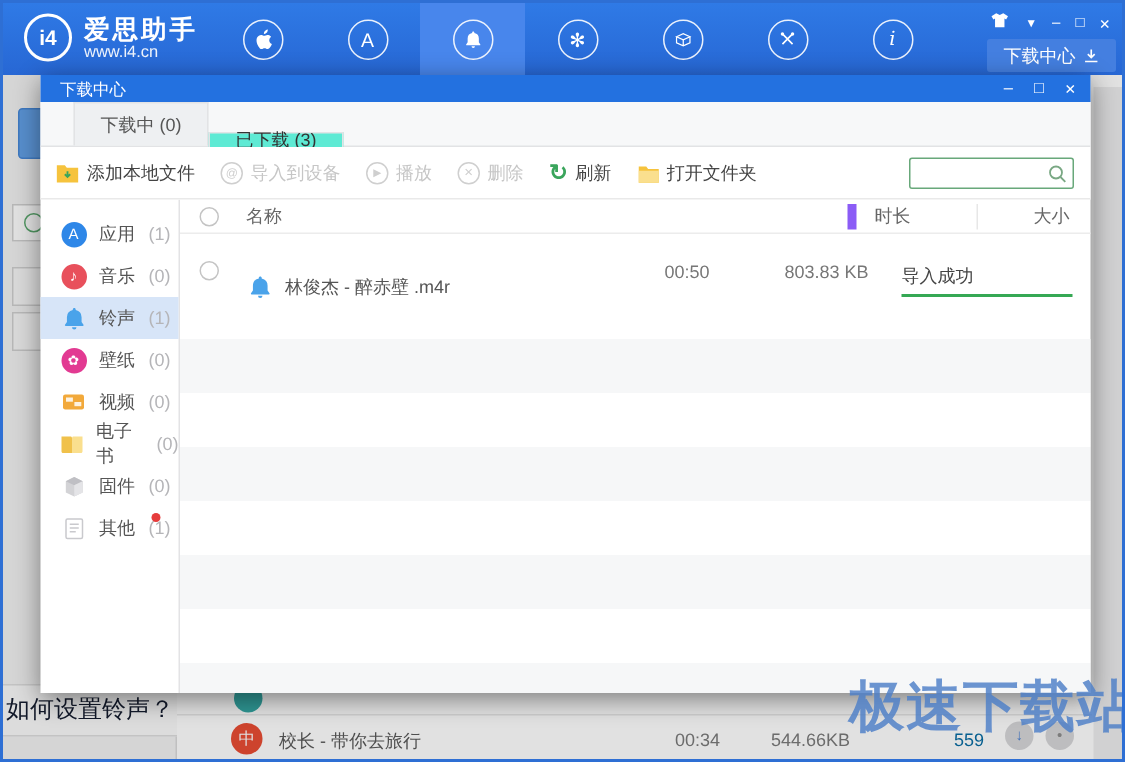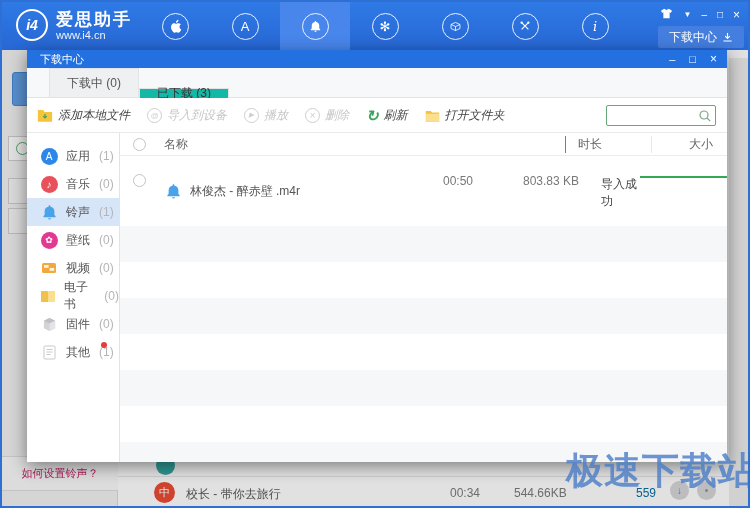--- a/index.html
+++ b/index.html
@@ -6,21 +6,21 @@
   body { font-family:"Liberation Sans", sans-serif; background:#9aa0a6; }
   .app { position:relative; width:750px; height:508px; background:#fff;
          border:2px solid #2e6fd4; overflow:hidden; font-family:"Liberation Sans",sans-serif; }
 
   
   .header { position:absolute; left:0; top:0; right:0; height:48px;
             background:linear-gradient(#2f7ae6,#2767d4); z-index:3; }
   .logo-wrap { position:absolute; left:14px; top:7px; display:flex; gap:8px; align-items:center; }
   .logo-circle { width:32px; height:32px; border:2px solid #fff; border-radius:50%;
                  color:#fff; font-weight:bold; font-size:14px; display:flex;
-                 align-items:center; justify-content:center; font-style:italic; }
+                 align-items:center; justify-content:center; }
   .brand-name { color:#fff; font-size:17px; font-weight:bold; letter-spacing:2px; line-height:19px; }
   .brand-url  { color:rgba(255,255,255,.92); font-size:11px; line-height:12px; }
   .topnav { position:absolute; left:138px; top:0; height:48px; display:flex; }
   .nav-tile { width:70px; height:48px; display:flex; align-items:center; justify-content:center; cursor:pointer; }
   .nav-tile.selected { background:#4886ec; }
   .nav-circle { width:27px; height:27px; border:1px solid rgba(255,255,255,.9); border-radius:50%;
                 display:flex; align-items:center; justify-content:center; color:#fff; }
   .glyph-a { font-size:13px; color:#fff; font-weight:normal; }
   .glyph-flower { font-size:13px; color:#fff; }
   .glyph-i { font-family:"DejaVu Serif",serif; font-style:italic; font-size:13px; color:#fff; }
@@ -36,21 +36,21 @@
   .bg-sidebar { position:absolute; left:0; top:48px; bottom:0; width:116px;
                 background:#f1f1f2; border-right:1px solid #d9d9d9; z-index:1; }
   .bg-phone { position:absolute; left:10px; top:22px; width:20px; height:34px;
               background:#5f9fe8; border-radius:3px; border:1px solid #4285d8; }
   .bg-box { position:absolute; left:6px; background:#fff; border:1px solid #cfcfcf; width:102px; }
   .bg-search-circle { position:absolute; left:7px; top:5px; width:13px; height:13px;
               border:1px solid #57a86b; border-radius:50%; }
   .help-box { position:absolute; left:0; top:406px; width:116px; height:35px; background:#fafafa;
               border-top:1px solid #dcdcdc; border-bottom:1px solid #dcdcdc;
               display:flex; align-items:center; justify-content:center; }
-  .help-box span { color:#be185d; font-size:11px; cursor:pointer; }
+  .help-box span { color:#0f172a; font-size:16px; cursor:pointer; }
   .bg-main { position:absolute; left:116px; right:0; top:48px; bottom:0; background:#fff; z-index:1; }
   .bg-scroll-strip { position:absolute; right:0; top:8px; bottom:0; width:19px; background:#ededee; }
   .teal-circle { position:absolute; left:38px; top:406px; width:19px; height:19px;
                  border-radius:50%; background:#2fa7a3; }
   .bg-row-sep { position:absolute; left:0; right:20px; top:426px; height:1px; background:#e7e7e7; }
   .bg-row { position:absolute; left:0; right:0; top:428px; height:32px; }
   .red-badge { position:absolute; left:36px; top:4px; width:21px; height:21px; border-radius:50%;
                background:#e8472e; color:#fff; font-size:11px; display:flex; align-items:center;
                justify-content:center; }
   .bg-row .name { position:absolute; left:68px; top:8px; font-size:12px; color:#555; }
@@ -68,25 +68,25 @@
            box-shadow:0 4px 16px rgba(0,0,0,.45); z-index:20; }
   .m-titlebar { height:18px; background:#2371e0; display:flex; align-items:center; padding:0 10px; }
   .m-title { color:#fff; font-size:11px; margin-left:3px; }
   .m-ctrls { margin-left:auto; display:flex; gap:14px; }
   .m-ctrls span { color:#fff; font-size:11px; line-height:11px; cursor:pointer; }
   .m-tabs { height:30px; background:#f7f8f9; border-bottom:1px solid #e2e3e5;
             display:flex; align-items:stretch; padding-left:22px; }
   .m-tab { width:90px; display:flex; align-items:center; justify-content:center;
            font-size:12px; color:#555; background:#eef0f2; border:1px solid #e2e3e5;
            border-bottom:none; cursor:pointer; }
-  .m-tab.active { background:#14b8a6; color:#333; margin-bottom:-1px;margin-top:20px; }
+  .m-tab.active { background:#5eead4; color:#333; margin-bottom:-1px;margin-top:20px; }
   .m-toolbar { height:35px; display:flex; align-items:center; padding-left:10px;
                border-bottom:1px solid #e9e9e9; position:relative; background:#fff; }
   .tbtn { display:flex; align-items:center; gap:5px; margin-right:17px;
-          font-size:12px; color:#444; cursor:pointer; white-space:nowrap;font-style:italic; }
+          font-size:12px; color:#444; cursor:pointer; white-space:nowrap; }
   .tbtn.disabled { color:#c6c6c6; }
   .circle-ico { width:15px; height:15px; border:1px solid #cfcfcf; border-radius:50%;
                 display:flex; align-items:center; justify-content:center;
                 font-size:8px; color:#cfcfcf; }
   .refresh-ico { font-size:15px; color:#3aa55c; font-weight:bold; line-height:15px; }
   .search-box { position:absolute; right:11px; top:7px; width:110px; height:21px;
                 border:1px solid #68a87a; border-radius:2px; background:#fff; }
   .search-box input { position:absolute; left:4px; top:1px; width:84px; height:17px;
                 border:none; outline:none; font-size:12px; background:transparent; }
   .search-box svg { position:absolute; right:3px; top:3px; }
@@ -100,27 +100,27 @@
   .ico-circle { width:17px; height:17px; border-radius:50%; color:#fff; display:flex;
                 align-items:center; justify-content:center; }
   .red-dot { position:absolute; right:12px; top:4px; width:6px; height:6px;
              border-radius:50%; background:#e63c3c; }
   .m-table { flex:1; display:flex; flex-direction:column;gap:18px; }
   .t-head { height:23px; display:flex; align-items:center; font-size:12px; color:#666;
             border-bottom:1px solid #ececec; }
   .c-cb { width:38px; display:flex; justify-content:center; }
   .cb { width:13px; height:13px; border:1px solid #c4c4c4; border-radius:50%; background:#fff; cursor:pointer; }
   .c-name { flex:1; display:flex; align-items:center; gap:8px; padding-left:6px; }
-  .c-dur  { width:86px; padding-left:12px; border-left:1px solid #8b5cf6; }
+  .c-dur  { width:86px; padding-left:12px; border-left:6px solid #8b5cf6; }
   .c-size { width:76px; padding-right:14px; text-align:right; border-left:1px solid #e7e7e7; }
   .c-act  { width:134px; padding-left:8px; border-left:1px solid #e7e7e7; }
   .t-row { height:34px; display:flex; font-size:12px; color:#555; }
   .t-row .c-dur, .t-row .c-size, .t-row .c-act { border-left:none; color:#777; }
   .t-row .c-act { color:#444; padding-top:2px; }
-  .status-wrap { display:flex; flex-direction:row; gap:3px; }
+  .status-wrap { display:flex; flex-direction:column; gap:3px; }
   .progress { width:114px; height:2px; background:#35a854; }
   .t-stripes { flex:1; background:repeating-linear-gradient(180deg,#f6f7f8 0 36px,#ffffff 36px 72px); }
 
   
   .watermark { position:absolute; left:564px; top:444px; font-size:37px; font-weight:bold;
                color:#4d7fc8; opacity:.82; letter-spacing:1px; z-index:50; pointer-events:none;
                white-space:nowrap; }
 </style>
 </head>
 <body>

